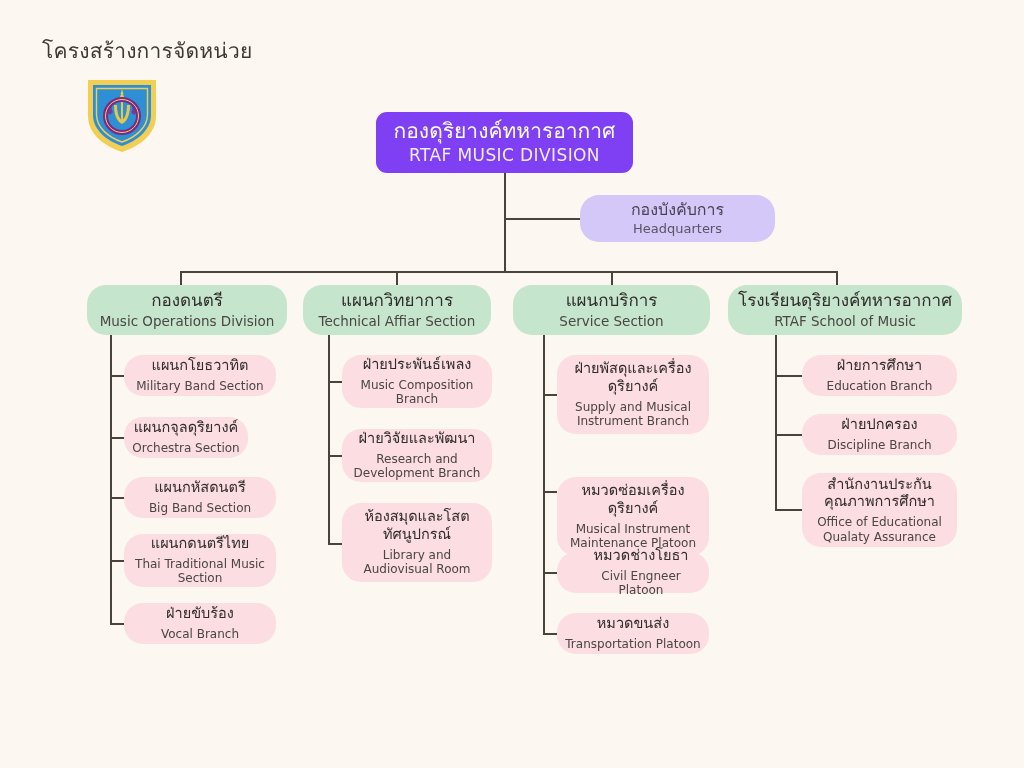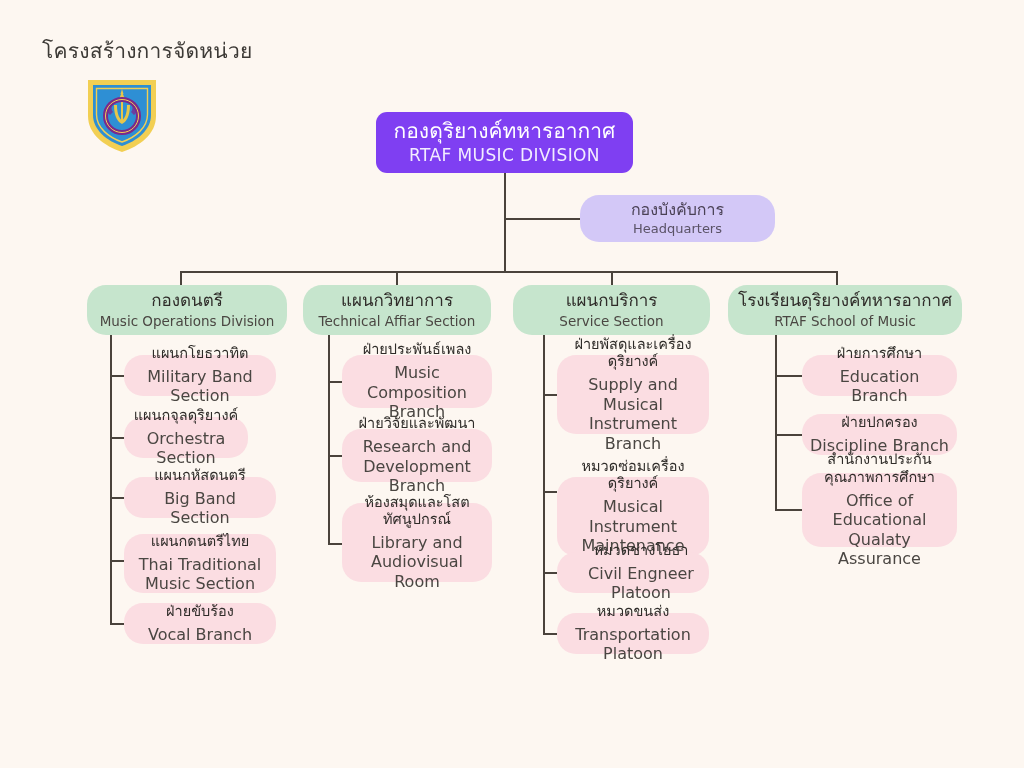--- a/index.html
+++ b/index.html
@@ -49,21 +49,21 @@
   .node-hq { background: #d3c8f7; }
   .node-hq .th { color: #4a4155; font-size: 16px; }
   .node-hq .en { color: #5a5266; font-size: 13px; margin-top: 2px; }
 
   .node-sec { background: #c6e5cd; }
   .node-sec .th { font-size: 17px; }
   .node-sec .en { font-size: 13.5px; margin-top: 2px; }
 
   .node-leaf { background: #fbdde2; }
   .node-leaf .th { font-size: 14.5px; }
-  .node-leaf .en { font-size: 16px; margin-top: 4px; }
+  .node-leaf .en { font-size: 12px; margin-top: 4px; }
 </style>
 </head>
 <body>
 
 <div id="chart">
 
   <div class="page-title">โครงสร้างการจัดหน่วย</div>
 
   <div class="emblem">
     <svg viewBox="0 0 84 84" width="84" height="84">
@@ -148,21 +148,21 @@
     <span class="en">Military Band Section</span>
   </div>
   <div class="node node-leaf" style="left:124px; top:417px; width:124px; height:41px;">
     <span class="th">แผนกจุลดุริยางค์</span>
     <span class="en">Orchestra Section</span>
   </div>
   <div class="node node-leaf" style="left:124px; top:477px; width:152px; height:41px;">
     <span class="th">แผนกหัสดนตรี</span>
     <span class="en">Big Band Section</span>
   </div>
-  <div class="node node-leaf" style="left:124px; top:534px; width:152px; height:59px;">
+  <div class="node node-leaf" style="left:124px; top:534px; width:152px; height:53px;">
     <span class="th">แผนกดนตรีไทย</span>
     <span class="en">Thai Traditional Music Section</span>
   </div>
   <div class="node node-leaf" style="left:124px; top:603px; width:152px; height:41px;">
     <span class="th">ฝ่ายขับร้อง</span>
     <span class="en">Vocal Branch</span>
   </div>
 
   <div class="node node-leaf" style="left:342px; top:355px; width:150px; height:53px;">
     <span class="th">ฝ่ายประพันธ์เพลง</span>

